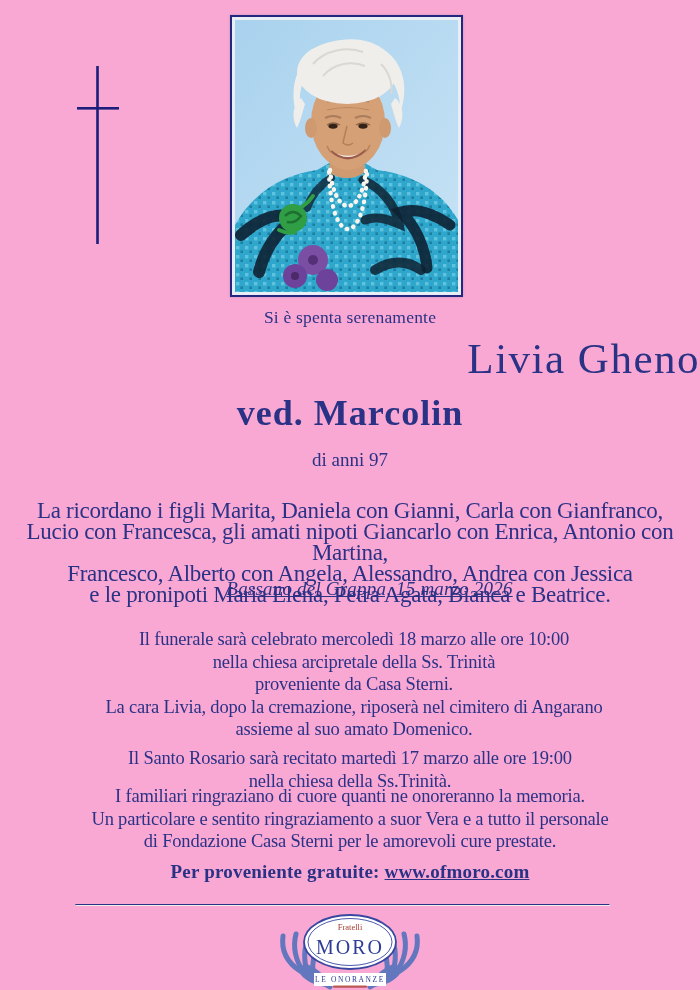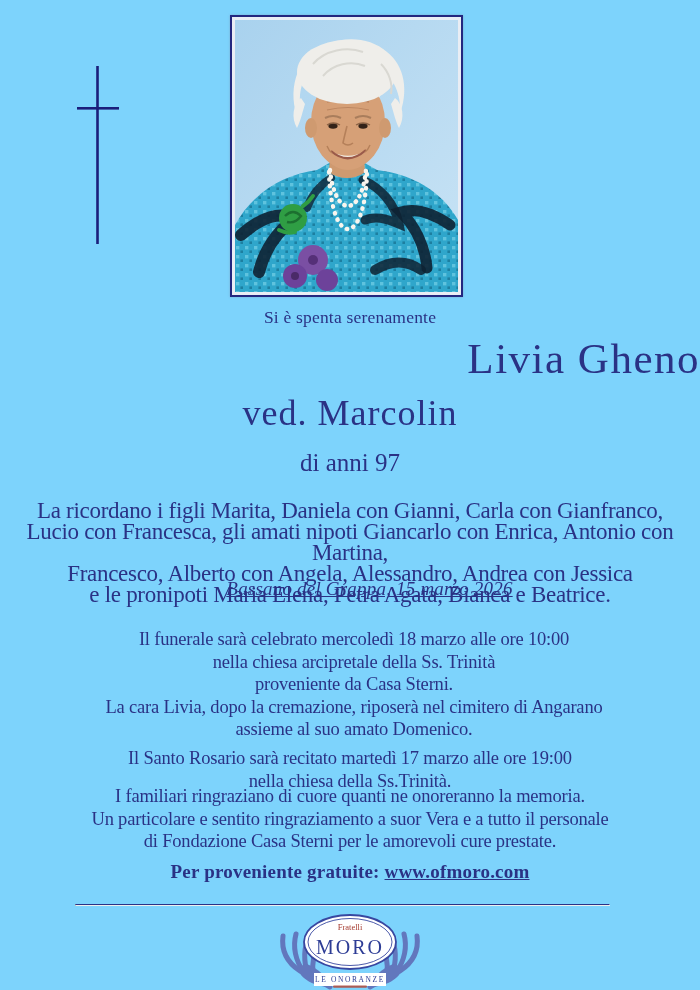--- a/index.html
+++ b/index.html
@@ -1,38 +1,38 @@
 <!DOCTYPE html>
 <html><head>
 <meta charset="utf-8">
 <style>
   html,body{margin:0;padding:0;background:#ffffff;}
   .page{
-    position:relative;width:700px;height:990px;background:#7dd3fc;
+    position:relative;width:700px;height:990px;background:#f9a8d4;
     overflow:hidden;font-family:"Liberation Serif",serif;color:#2a3285;
   }
   .abs{position:absolute;left:0;right:0;text-align:center;margin:0;}
   .multiline{white-space:pre-line;}
 
   
   .cross{position:absolute;left:74px;top:64px;width:48px;height:182px;}
 
   
   .photo-frame{
     position:absolute;left:230px;top:15px;width:233px;height:282px;
     box-sizing:border-box;border:2px solid #23277f;padding:3px;background:#e9edf4;
     box-shadow:0 0 2px rgba(120,130,160,.5);
   }
   .photo-frame svg{display:block;}
 
   
   .opening{top:307px;font-size:17.5px;letter-spacing:.2px;}
   .deceased-name{top:334px;font-size:43px;font-weight:normal;letter-spacing:1.5px;line-height:1.15;text-align:right;}
-  .widow-line{top:393px;font-size:36px;font-weight:normal;letter-spacing:1px;line-height:1.15;}
-  .age-line{top:449px;font-size:25px;}
+  .widow-line{top:393px;font-size:36px;font-weight:bold;letter-spacing:1px;line-height:1.15;}
+  .age-line{top:449px;font-size:19px;}
   .family{top:500px;font-size:23px;line-height:21px;letter-spacing:-.3px;}
   .dateline{top:578px;font-size:19px;font-style:italic;text-decoration:underline;letter-spacing:.2px;padding-left:39px;}
   .funeral{top:628px;font-size:18.5px;line-height:22.5px;letter-spacing:-.2px;padding-left:8px;}
   .rosary{top:747px;font-size:18.5px;line-height:22.5px;letter-spacing:-.2px;}
   .thanks{top:785px;font-size:18.5px;line-height:22.5px;letter-spacing:-.2px;}
   .condolences{top:861px;font-size:19px;font-weight:bold;letter-spacing:.2px;}
   .condolences a{color:#2a3285;text-decoration:underline;cursor:pointer;margin-top:30px;}
 
   .separator{
     position:absolute;top:904px;left:75px;width:533px;height:0;

